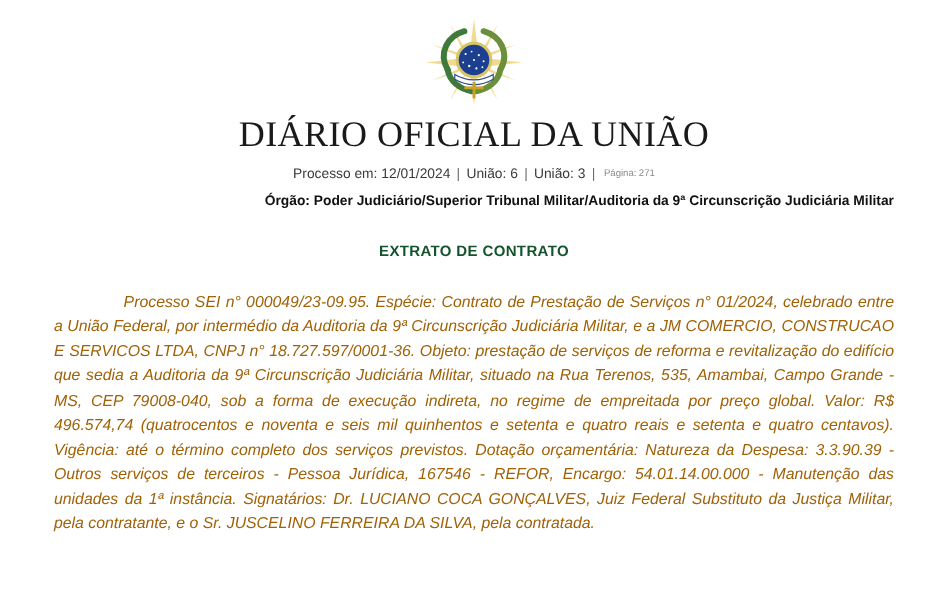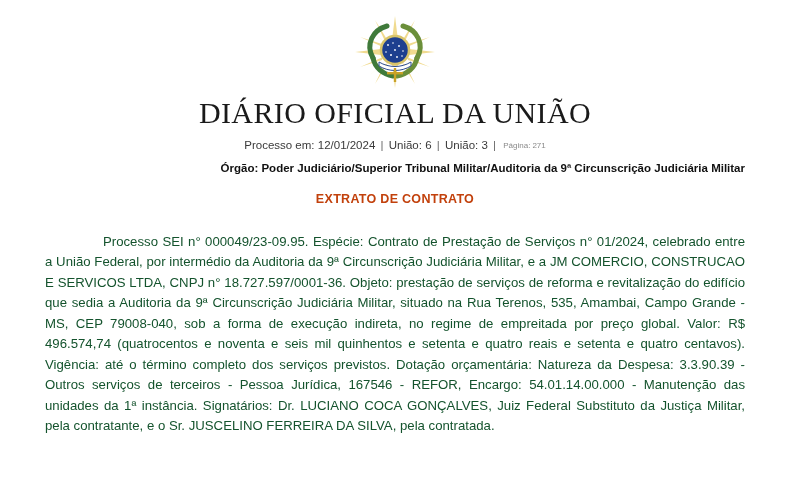--- a/index.html
+++ b/index.html
@@ -61,32 +61,33 @@
     font-size: 11.5px;
     font-weight: bold;
     color: #111111;
     margin-top: 11px;
   }
   .section-title {
     text-align: center;
     font-size: 12.5px;
     font-weight: bold;
     letter-spacing: 0.3px;
-    margin-top: 18px;
-    color: #c2410c;
+    margin-top: 28px;
+    color: #14532d;
   }
   .body-text {
     margin-top: 26px;
     font-size: 13.2px;
     line-height: 1.55;
     text-align: justify;
     text-justify: inter-word;
     text-indent: 58px;
-    color: #14532d;
+    color: #a16207;
     hyphens: none;
+    font-style: italic;
   }
 </style>
 </head>
 <body>
 
 <div class="page">
 
   <div class="coat-wrap">
     <div class="coat">
       <svg width="92" height="76" viewBox="0 0 92 76" xmlns="http://www.w3.org/2000/svg">

